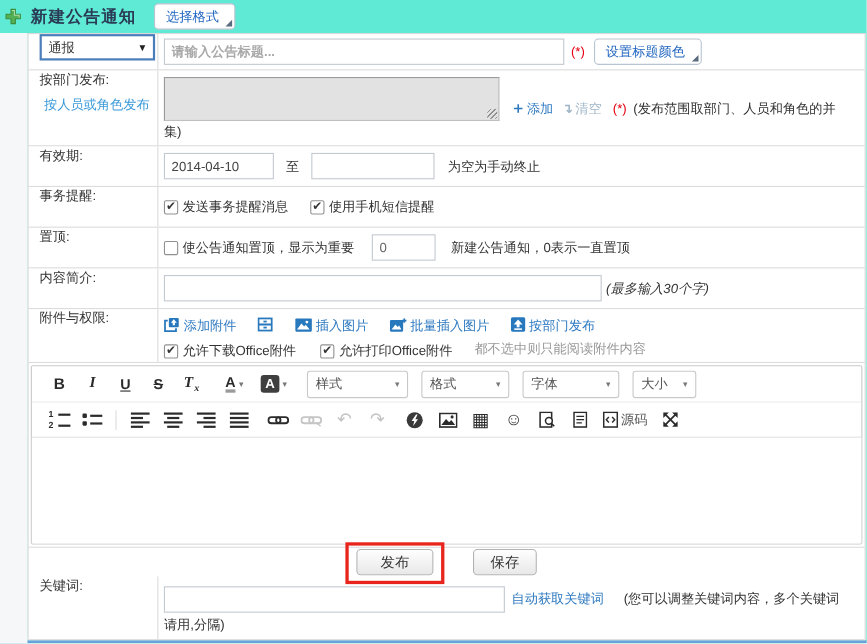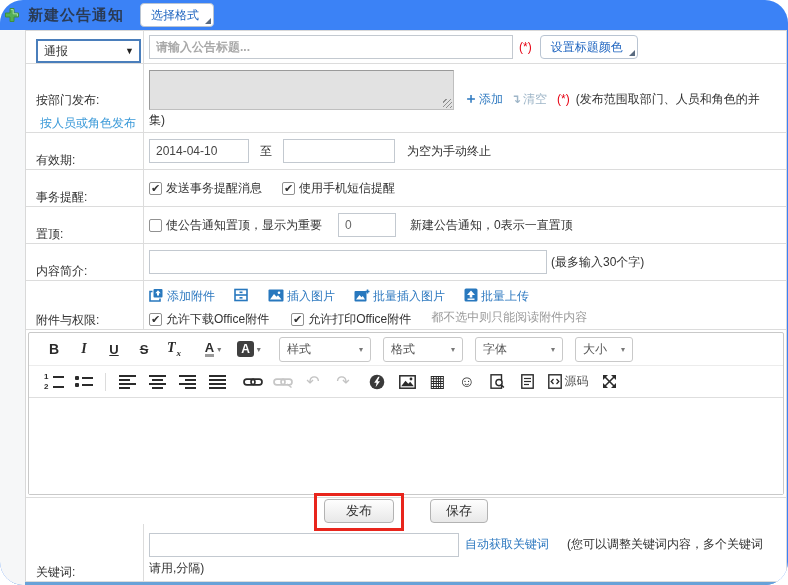--- a/index.html
+++ b/index.html
@@ -1,34 +1,34 @@
 <!DOCTYPE html>
 <html><head>
 <meta charset="utf-8">
 <style>
   * { box-sizing: border-box; margin: 0; padding: 0; }
   body { font-family: "Liberation Sans", "DejaVu Sans", sans-serif; background: #fff; }
-  .page { position: relative; width: 788px; height: 585px; overflow: hidden; background: #3b82f6; font-size: 12px; color: #333; border-radius: 23px; }
+  .page { position: relative; width: 788px; height: 585px; overflow: hidden; background: #5eead4; font-size: 12px; color: #333; }
   .gutter { position: absolute; left: 0; top: 30px; width: 25px; bottom: 0; background: #f6f7f8; }
 
   
   .header { height: 30px; display: flex; align-items: center; padding-left: 4px; position: relative; z-index: 2; }
   .plus-ico { display: inline-flex; margin-right: 8px; }
   .page-title { font-size: 15px; font-weight: bold; color: #2a3b55; letter-spacing: 1px; }
   .tab-btn { position: relative; margin-left: 16px; height: 24px; padding: 0 14px 0 10px; background: #fff;
              border: 1px solid #b9c4d2; border-radius: 4px; color: #2166c0; font-size: 12px; cursor: pointer;
              display: inline-flex; align-items: center; font-family: inherit; }
   .tab-btn .corner { position: absolute; right: 2px; bottom: 2px; width: 0; height: 0;
              border-bottom: 6px solid #5a6b80; border-left: 6px solid transparent; }
 
   
   .panel { position: relative; margin-left: 25px; margin-right: 1px; border: 1px solid #d9d9d9; border-bottom: none; z-index: 1; background: #fff; }
   .row { display: flex; border-bottom: 1px solid #dcdcdc; }
   .lbl { width: 118px; min-width: 118px; border-right: 1px solid #dcdcdc; padding-left: 10px;
-         display: flex; flex-direction: column; justify-content: flex-end; }
+         display: flex; flex-direction: column; justify-content: flex-start; }
   .cnt { flex: 1; display: flex; align-items: center; padding-left: 5px; }
   .r1 { height: 33px; }
   .r2 { height: 69px; }
   .r3, .r4, .r5, .r6 { height: 37px; }
   .r7 { height: 49px; }
   .r-editor { height: 168px; padding: 2px; }
   .r-kw { height: 58px; }
   .r-footer { height: 26px; border-bottom: none; display: flex; align-items: center; justify-content: center; gap: 36px; }
   .blue-line { height: 3px; background: #68a2d8; }
 
@@ -212,21 +212,21 @@
         <span class="note" style="margin-left:14px;">新建公告通知，0表示一直置顶</span>
       </div>
     </div>
 
     <div class="row r6">
       <div class="lbl">
           <span>内容简介:</span>
         </div>
       <div class="cnt">
         <input class="txt" style="width: 398px;">
-        <span class="note" style="margin-left:4px;">(最多输入30个字)</span>
+        <span class="note" style="margin-left:4px;font-style:italic;">(最多输入30个字)</span>
       </div>
     </div>
 
     <div class="row r7">
       <div class="lbl">
           <span>附件与权限:</span>
         </div>
       <div class="cnt">
         <div class="att-line">
           <a class="att">
@@ -260,21 +260,21 @@
                   <path d="M13.5 0.5 v4 M11.5 2.5 h4" stroke="#2878be" stroke-width="1.6"></path>
                 </svg></span>
             <span>批量插入图片</span>
           </a>
           <a class="att">
             <span><svg width="14" height="14" viewBox="0 0 14 14">
                   <rect x="0.5" y="0.5" width="13" height="13" rx="1.5" fill="#2878be"></rect>
                   <polygon points="7,2.5 11,7 8.3,7 8.3,9.5 5.7,9.5 5.7,7 3,7" fill="#fff"></polygon>
                   <rect x="3.5" y="10.5" width="7" height="1.4" fill="#fff"></rect>
                 </svg></span>
-            <span>批量上传</span>
+            <span>按部门发布</span>
           </a>
         </div>
         <div class="att-line att-line2">
           <span class="cbw">
             <span class="cb">✔</span>
             <label>允许下载Office附件</label>
           </span>
           <span class="cbw" style="margin-left:2px;">
             <span class="cb">✔</span>
             <label>允许打印Office附件</label>

